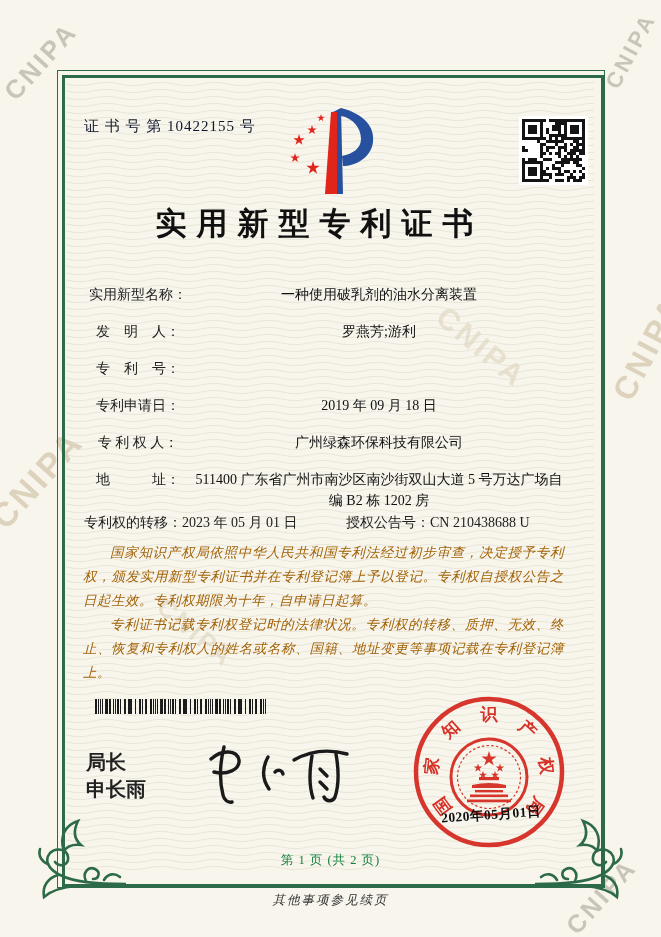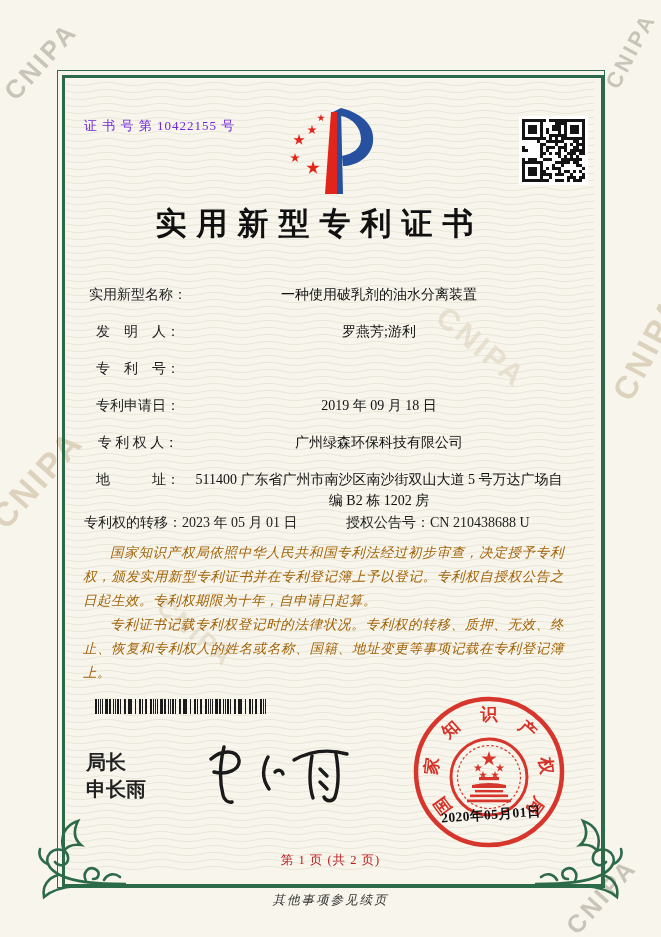--- a/index.html
+++ b/index.html
@@ -33,21 +33,21 @@
 
   
   .frame-outer{position:absolute;left:57px;top:70px;width:546px;height:816px;border:1px solid #2d6a4a;}
   .frame-inner{position:absolute;left:62px;top:75px;width:536px;height:806px;border:3px solid #2d6a4a;}
   .waves{position:absolute;left:66px;top:79px;pointer-events:none;}
   .flourish{position:absolute;width:92px;height:82px;}
   .flourish.bl{left:34px;top:818px;}
   .flourish.br{left:535px;top:818px;transform:scaleX(-1);}
 
   
-  .cert-no{position:absolute;left:84px;top:117px;font-size:13px;letter-spacing:1px;color:#6d28d9;}
+  .cert-no{position:absolute;left:84px;top:117px;font-size:15px;letter-spacing:1px;color:#0f172a;}
   .logo{position:absolute;left:281px;top:106px;}
   .qr{position:absolute;left:519px;top:116px;width:63px;height:63px;background:#fff;padding:3px;}
   .qr-grid{width:63px;height:63px;display:grid;grid-template-columns:repeat(21,1fr);grid-template-rows:repeat(21,1fr);}
   .qr-grid i{display:block;}
   .qr-grid i.on{background:#141414;}
   .title{
     position:absolute;left:0;top:203px;width:639px;
     text-align:center;font-size:31px;font-weight:bold;
     letter-spacing:10px;color:#101010;
   }
@@ -86,21 +86,21 @@
 
   
   .seal{position:absolute;left:408px;top:691px;width:162px;height:162px;}
   .seal-date{
     position:absolute;left:412px;top:806px;width:158px;text-align:center;
     font-size:13.5px;font-weight:bold;color:#111;letter-spacing:.5px;
     transform:rotate(-4deg);
   }
 
   
-  .page-info{position:absolute;left:0;top:852px;width:661px;text-align:center;font-size:12.5px;color:#b91c1c;letter-spacing:1px;}
+  .page-info{position:absolute;left:0;top:852px;width:661px;text-align:center;font-size:12.5px;color:#15803d;letter-spacing:1px;}
   .footer-note{
     position:absolute;left:0;top:892px;width:661px;text-align:center;
     font-size:12.5px;font-style:italic;color:#333;letter-spacing:2px;
   }
 </style>
 </head>
 <body>
 
 <div class="page">
 

